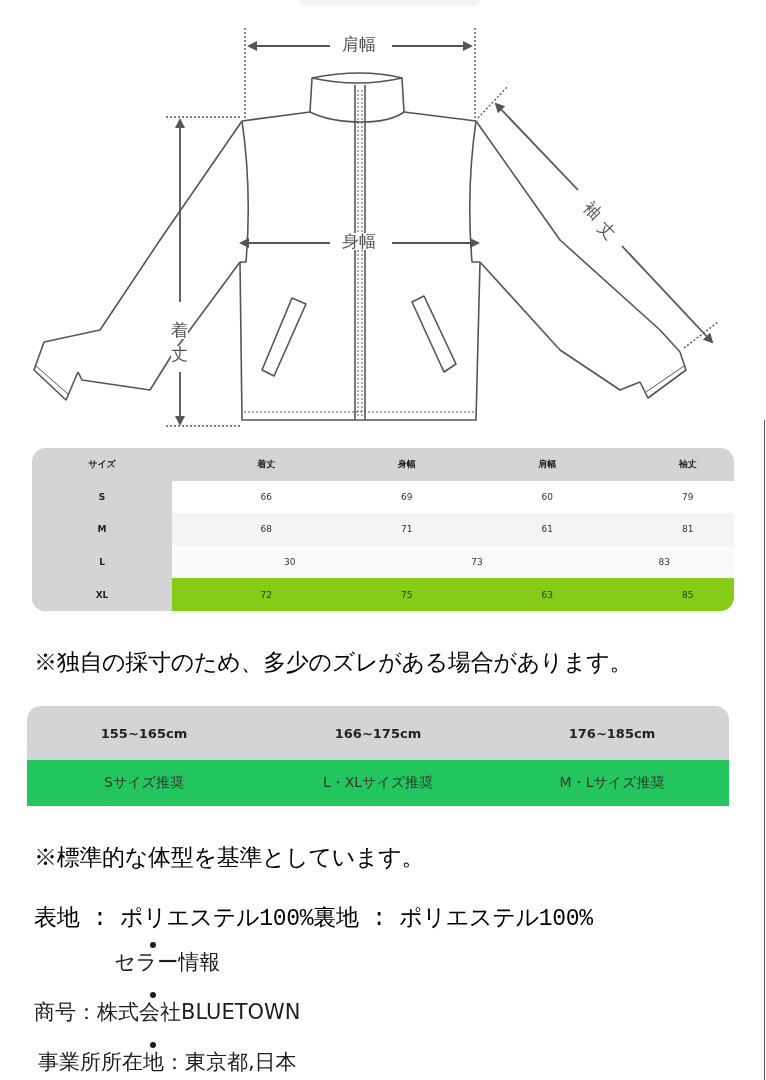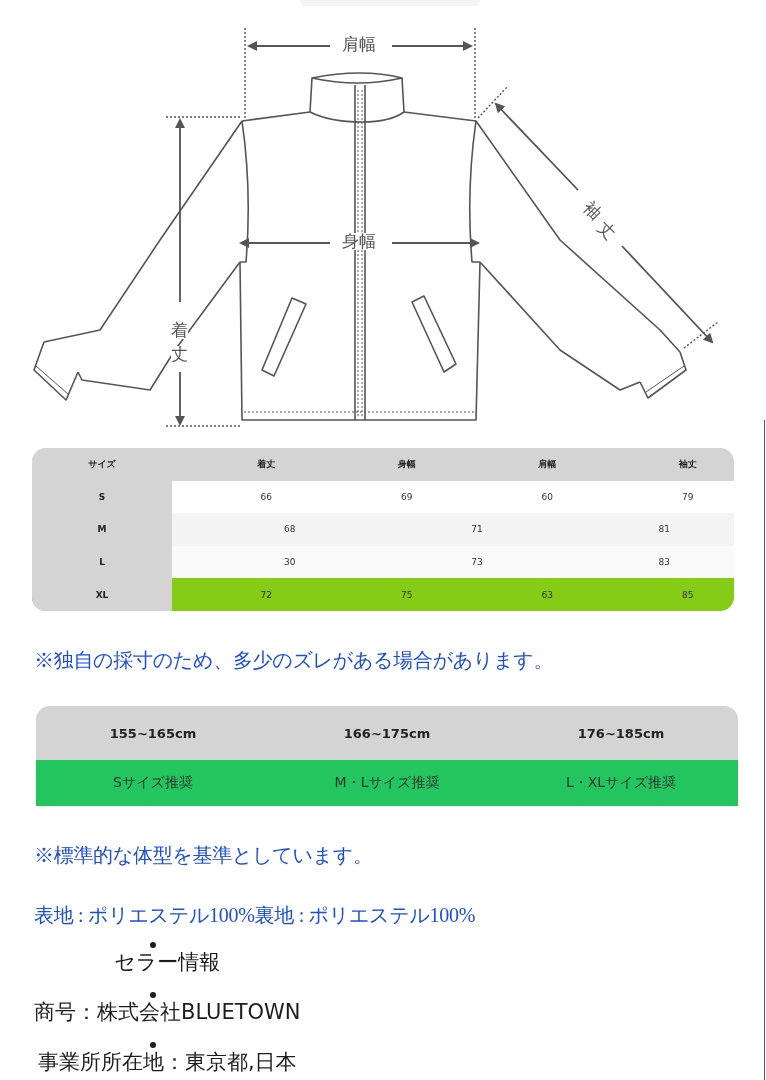--- a/index.html
+++ b/index.html
@@ -36,27 +36,27 @@
     .size-table .row.head .cell { font-weight: bold; color: #222; }
     .size-table .cell.first { flex: 0 0 140px; background: #d4d4d4; font-weight: bold; color: #222; }
     .size-table .row.head .cell.first { background: transparent; }
     .size-table .row.r0 { background: #ffffff; }
     .size-table .row.r1 { background: #f4f4f4; }
     .size-table .row.r2 { background: #fafafa; }
     .size-table .row.r3 { background: #84cc16; }
     .size-table .row .cell.first { margin-right: 0; }
 
     .note {
-      position: absolute; left: 34px; font-size: 20px; color: #1d4ed8;
-      font-family: Liberation Serif, serif; white-space: nowrap; letter-spacing: -0.3px;
+      position: absolute; left: 34px; font-size: 23px; color: #000000;
+      font-family: Liberation Mono, monospace; white-space: nowrap; letter-spacing: -0.3px;
     }
 
     
     .rec-table {
-      position: absolute; left: 36px; top: 706px; width: 702px; height: 100px;
+      position: absolute; left: 27px; top: 706px; width: 702px; height: 100px;
       border-radius: 14px 14px 0 0; overflow: hidden;
     }
     .rec-table .row { display: flex; }
     .rec-table .row.head { background: #d4d4d4; height: 54px; }
     .rec-table .row.body { background: #22c55e; height: 46px; }
     .rec-table .cell {
       flex: 1; display: flex; align-items: center; justify-content: center;
       font-size: 13px;
     }
     .rec-table .row.head .cell { font-weight: bold; color: #222; }
@@ -155,20 +155,21 @@
     <div class="cell first">S</div>
     <div class="cell">66</div>
     <div class="cell">69</div>
     <div class="cell">60</div>
     <div class="cell">79</div>
   </div>
   <div class="row r1">
     <div class="cell first">M</div>
     <div class="cell">68</div>
     <div class="cell">71</div>
+    <div class="cell">61</div>
     <div class="cell">81</div>
   </div>
   <div class="row r2">
     <div class="cell first">L</div>
     <div class="cell">30</div>
     <div class="cell">73</div>
     <div class="cell">83</div>
   </div>
   <div class="row r3">
     <div class="cell first">XL</div>
@@ -182,22 +183,22 @@
 <div class="note" style="top:647px;">※独自の採寸のため、多少のズレがある場合があります。</div>
 
 <div class="rec-table">
   <div class="row head">
     <div class="cell">155~165cm</div>
     <div class="cell">166~175cm</div>
     <div class="cell">176~185cm</div>
   </div>
   <div class="row body">
     <div class="cell">Sサイズ推奨</div>
+    <div class="cell">L・XLサイズ推奨</div>
     <div class="cell">M・Lサイズ推奨</div>
-    <div class="cell">L・XLサイズ推奨</div>
   </div>
 </div>
 
 <div class="note" style="top:842px;">※標準的な体型を基準としています。</div>
 <div class="note" style="top:902px;">表地 : ポリエステル100%裏地 : ポリエステル100%</div>
 
 <div class="bullets">
   <div class="bullet">
     <span class="dot"></span>
     <span>セラー情報</span>

